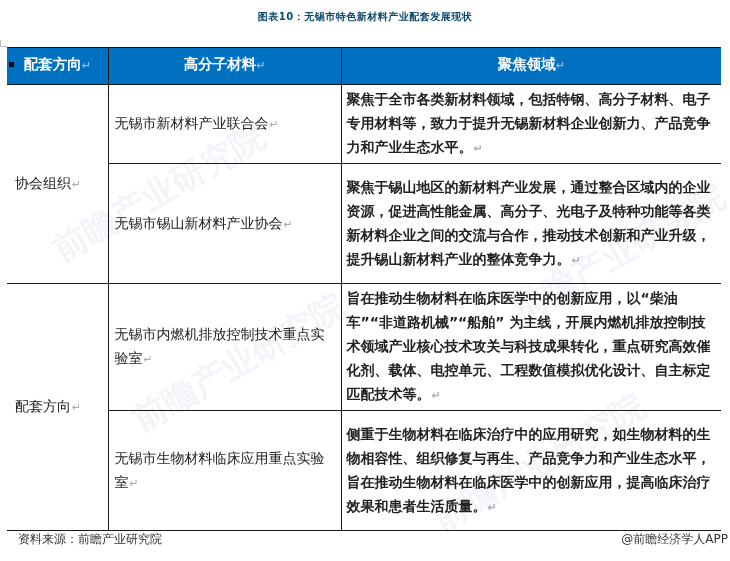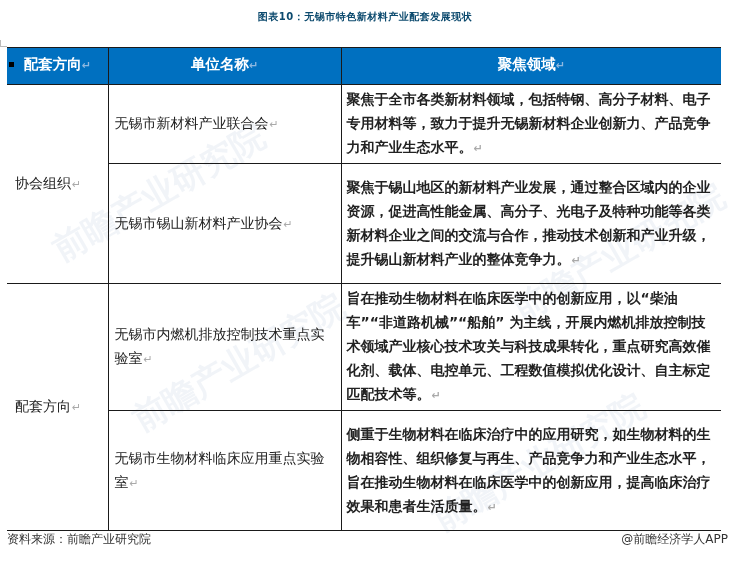--- a/index.html
+++ b/index.html
@@ -10,21 +10,21 @@
   table.main th { background:#0070C0; color:#ffffff; font-weight:bold; height:33px; border-left:1px solid #1a1a1a; border-right:1px solid #1a1a1a; border-top:1px solid #1a1a1a; border-bottom:1px solid #1a1a1a; font-size:14.5px; padding:0; }
   table.main th:first-child { border-left:none; }
   table.main th:last-child { border-right:none;margin-left:13px; }
   table.main td { border:1px solid #1a1a1a; vertical-align:middle; padding:0 6px; line-height:24px; color:#222; }
   table.main td.dir { border-left:none; padding-left:8px;margin-top:20px; }
   table.main td.desc { border-right:none; padding:2px 4px 2px 5px;font-weight:bold; }
   .ret { color:#aaa; font-size:11px; margin-left:1px; }
   .hdr-ret { color:#8db8e0; font-size:11px; }
   .bullet { position:absolute; left:2px; top:14px; width:5px; height:5px; background:#000; }
   .th-wrap { position:relative; height:36px; line-height:33px; }
-  .footer-left { position:absolute; top:531px; left:7px; font-size:12px; color:#333; }
+  .footer-left { position:absolute; top:531px; left:18px; font-size:12px; color:#333; }
   .footer-right { position:absolute; top:531px; right:2px; font-size:12px; color:#333;text-align:center; }
   .watermark { position:absolute; color:rgba(120,150,190,0.10); font-size:34px; font-weight:bold; transform:rotate(-30deg); pointer-events:none; white-space:nowrap; }
 </style>
 </head>
 <body>
 
 <div class="title">图表10：无锡市特色新材料产业配套发展现状</div>
 <div class="corner-mark"></div>
 
 <div class="watermark" style="top:170px;left:40px;">前瞻产业研究院</div>
@@ -37,21 +37,21 @@
     <col style="width:101px">
     <col style="width:233px">
     <col style="width:380px">
   </colgroup>
   <thead>
     <tr>
       <th>
         <div class="th-wrap"><span class="bullet"></span><span>配套方向</span><span class="hdr-ret">↵</span></div>
       </th>
       <th>
-        <div class="th-wrap"><span>单位名称</span><span class="hdr-ret">↵</span></div>
+        <div class="th-wrap"><span>高分子材料</span><span class="hdr-ret">↵</span></div>
       </th>
       <th>
         <div class="th-wrap"><span>聚焦领域</span><span class="hdr-ret">↵</span></div>
       </th>
     </tr>
   </thead>
   <tbody>
     <tr style="height:72px">
       <td class="dir" rowspan="2"><span>协会组织</span><span class="ret">↵</span></td>
       <td><span>无锡市新材料产业联合会</span><span class="ret">↵</span></td>

